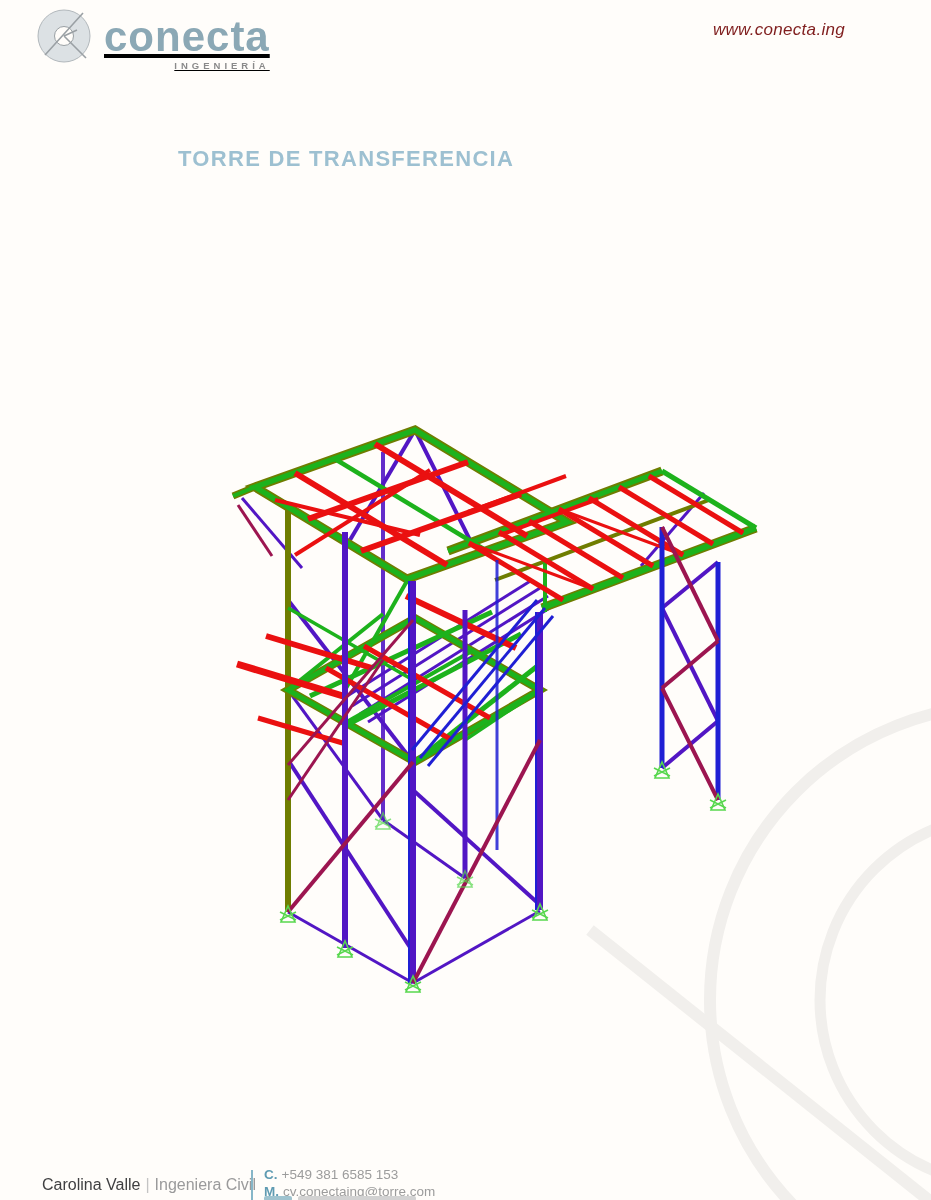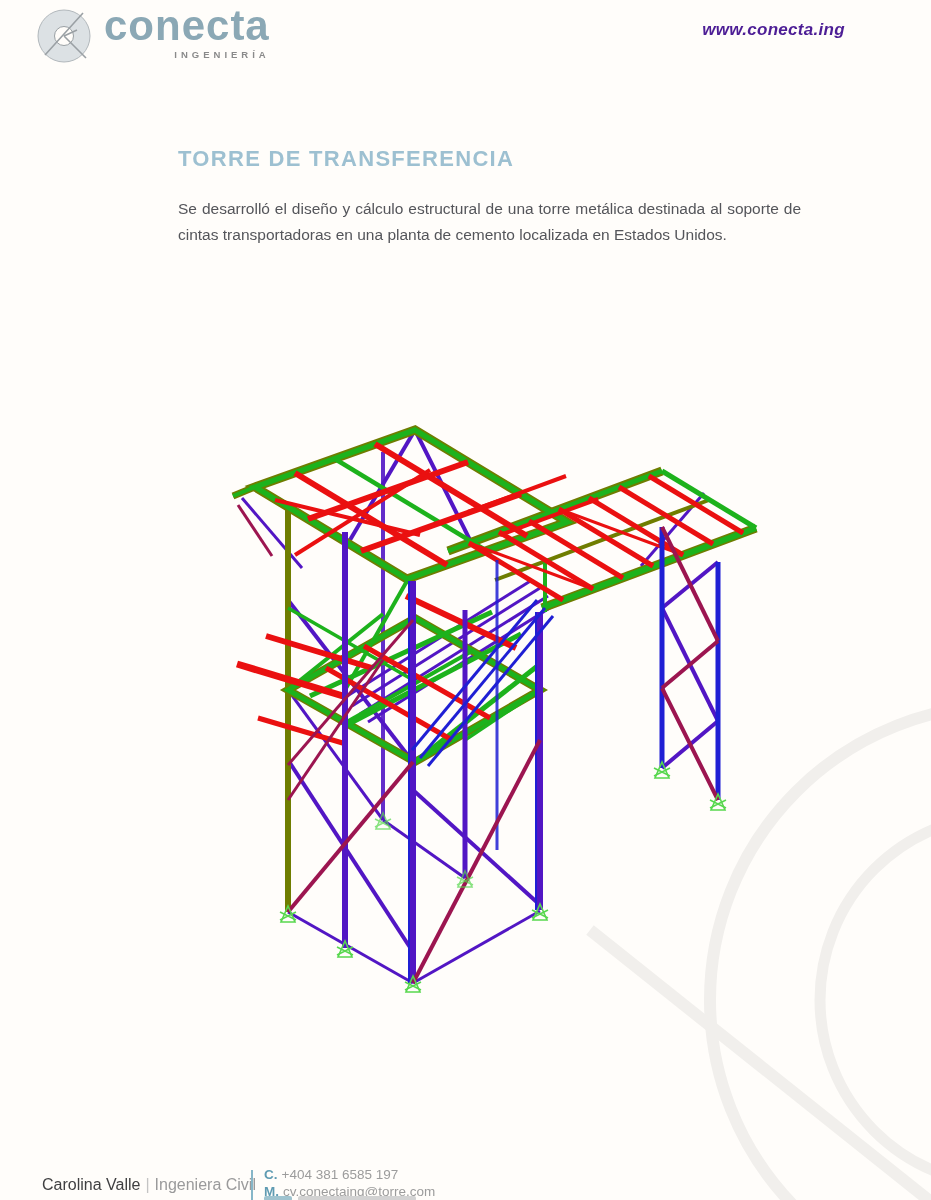--- a/index.html
+++ b/index.html
@@ -5,26 +5,26 @@
   html,body{margin:0;padding:0;}
   .page{
     position:relative;
     width:931px;height:1200px;
     background:#fffdfa;
     overflow:hidden;
     font-family:"Liberation Sans", sans-serif;
   }
   
   .header-logo{position:absolute;left:36px;top:4px;display:flex;align-items:flex-start;z-index:3;}
-  .logo-text-block{margin-left:8px;margin-top:0;}
+  .logo-text-block{margin-left:8px;margin-top:11px;text-decoration:underline;}
   .logo-word{font-size:42px;font-weight:700;color:#8ba8b5;letter-spacing:1px;line-height:44px;}
   .logo-tag{font-size:9.5px;font-weight:700;color:#8a8a8a;letter-spacing:4px;margin:1px 0 0 3px;text-align:right;}
   .website{
     position:absolute;right:86px;top:20px;z-index:3;
-    font-size:17px;font-weight:700;font-style:italic;color:#4c1d95;letter-spacing:.3px;
+    font-size:17px;font-weight:400;font-style:italic;color:#7f1d1d;letter-spacing:.3px;
   }
   
   .article{position:absolute;left:178px;top:146px;width:623px;z-index:2;}
   .title{font-size:22px;font-weight:800;letter-spacing:1.3px;color:#9dc0d1;margin:0 0 24px 0;}
   .article p{
     font-size:15.5px;line-height:25.5px;color:#54555a;margin:0 0 22px 0;
     text-align:justify;
   }
   
   .fig{position:absolute;left:0;top:0;z-index:1;}
@@ -187,32 +187,31 @@
     <div class="logo-text-block">
       <div class="logo-word">conecta</div>
       <div class="logo-tag">INGENIERÍA</div>
     </div>
   </div>
 
   <div class="website">www.conecta.ing</div>
 
   <div class="article">
     <h1 class="title">TORRE DE TRANSFERENCIA</h1>
-    <p>Se desarrolló el diseño y cálculo estructural de una torre metálica destinada al soporte de cintas transportadoras en una planta de cemento localizada en Estados Unidos.</p>
   </div>
 
   <div class="footer-name">
     <b>Carolina Valle</b><span class="sep">|</span><span>Ingeniera Civil</span>
   </div>
 
   <div class="footer-divider"></div>
 
   <div class="contact">
     <div>
-      <span class="lbl">C.</span><span>+404 381 6585 197</span>
+      <span class="lbl">C.</span><span>+549 381 6585 153</span>
     </div>
     <div>
       <span class="lbl">M.</span><span>cv.conectaing@torre.com</span>
     </div>
   </div>
 
   <div class="clip-line">
     <i class="l3a"></i>
       <i class="l3b"></i>
   </div>

